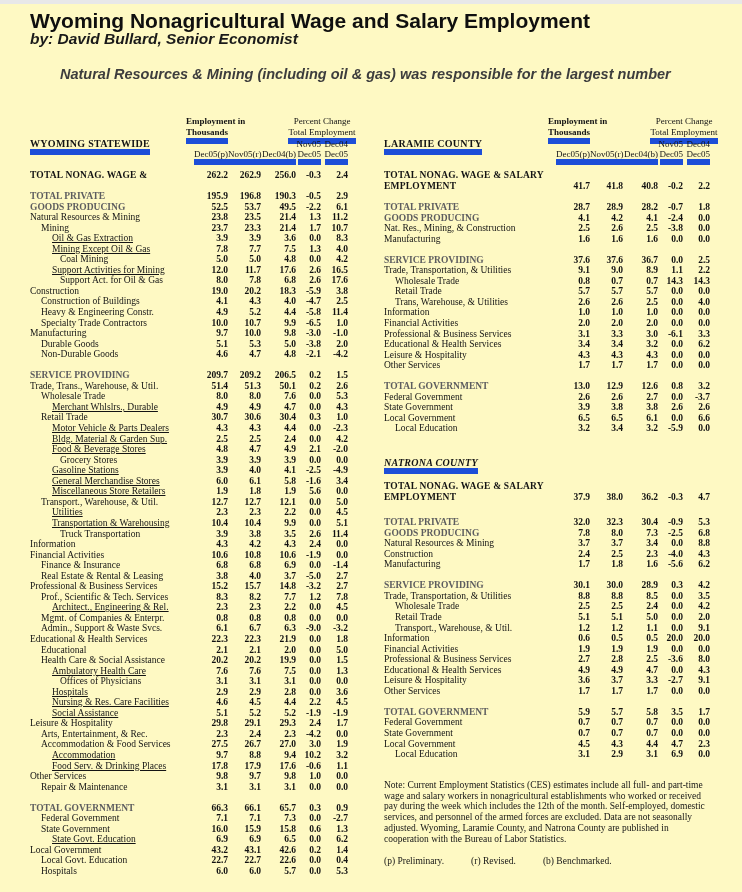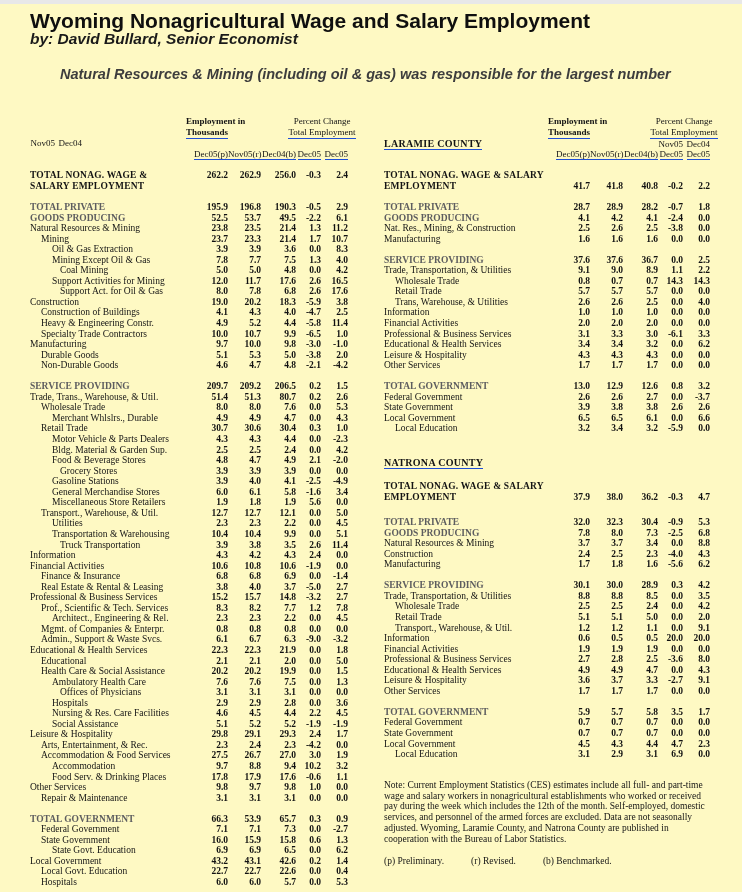--- a/index.html
+++ b/index.html
@@ -30,44 +30,44 @@
   .col-left  { left: 30px;  width: 318px; }
   .col-right { left: 384px; width: 326px; }
 
   
   .thead { font-size: 9px; }
   .h-row { display: flex; align-items: baseline; height: 11px; line-height: 11px; }
   .h-spacer { flex: 1 1 auto; }
   .h-emp { width: 110px; display: flex; justify-content: flex-start; font-weight: bold; }
   .h-pct { width: 52px;  display: flex; justify-content: center; }
   .h-emp span, .h-pct span { white-space: nowrap; }
-  .ul { border-bottom: 1px solid #1d4ed8; }
+  .ul { border-bottom: 6px solid #1d4ed8; }
   .h-title { flex: 1 1 auto; font-weight: bold; font-size: 10px; letter-spacing: 0.3px; white-space: nowrap; }
   .hnum { flex: 0 0 auto; text-align: right; white-space: nowrap; }
 
   
   .c0 { width: 42px; } .c1 { width: 33px; } .c2 { width: 35px; }
   .c3 { width: 25px; } .c4 { width: 27px; }
 
   
   .total-block { margin-top: 10px; font-weight: bold; }
   .total-block .trow { height: 11px; line-height: 11px; }
   .total-lab { flex: 1 1 auto; letter-spacing: 0.2px; white-space: nowrap; }
 
   
   .rows { margin-top: 10px; }
   .trow { display: flex; align-items: baseline; height: 10.55px; line-height: 10.5px; white-space: nowrap; }
   .trow.blank { height: 10.55px; }
   .lab { flex: 1 1 auto; min-width: 0; overflow: visible; }
-  .ind1 { padding-left: 11px; } .ind2 { padding-left: 22px; } .ind3 { padding-left: 30px; }
+  .ind1 { padding-left: 11px; } .ind2 { padding-left: 22px; text-decoration: underline; } .ind3 { padding-left: 30px; }
   .gray { color: #5d5d5f; font-weight: bold; }
   .num { flex: 0 0 auto; text-align: right; font-weight: bold; color: #111; }
 
   .county-head { margin-top: 23px; font-weight: bold; font-size: 10px; letter-spacing: 0.3px; }
-  .county-head .ul { padding-bottom: 0; }
+  .county-head .ul { padding-bottom: 0; font-style: italic; }
   .tb2 { margin-top: 13px; }
   .rows2 { margin-top: 14px; }
 
   .note { margin-top: 20px; width: 326px; font-size: 9.5px; line-height: 10.9px; }
   .footnotes { margin-top: 11px; display: flex; font-size: 9.5px; }
   .footnotes span { margin-right: 27px; }
 </style>
 </head>
 <body>
 
@@ -93,20 +93,21 @@
       <div class="h-row">
         <span class="h-spacer"></span>
         <span class="h-emp">
             <span class="ul">Thousands</span>
           </span>
         <span class="h-pct">
             <span class="ul">Total Employment</span>
           </span>
       </div>
       <div class="h-row">
+        <span class="h-title"><span class="ul">WYOMING STATEWIDE</span></span>
         <span class="hnum c3">Nov05</span>
         <span class="hnum c4">Dec04</span>
       </div>
       <div class="h-row">
         <span class="h-spacer"></span>
         <span class="hnum c0"><span class="ul">Dec05(p)</span></span>
         <span class="hnum c1"><span class="ul">Nov05(r)</span></span>
         <span class="hnum c2"><span class="ul">Dec04(b)</span></span>
         <span class="hnum c3"><span class="ul">Dec05</span></span>
         <span class="hnum c4"><span class="ul">Dec05</span></span>
@@ -115,23 +116,20 @@
 
     <div class="total-block">
       <div class="trow">
         <span class="total-lab">TOTAL NONAG. WAGE &amp;</span>
         <span class="num c0">262.2</span>
         <span class="num c1">262.9</span>
         <span class="num c2">256.0</span>
         <span class="num c3">-0.3</span>
         <span class="num c4">2.4</span>
       </div>
-      <div class="trow">
-        <span class="total-lab">SALARY EMPLOYMENT</span>
-      </div>
     </div>
 
     <div class="rows">
         <div class="trow">
           <span class="lab gray">TOTAL PRIVATE</span>
           <span class="num c0">195.9</span>
           <span class="num c1">196.8</span>
           <span class="num c2">190.3</span>
           <span class="num c3">-0.5</span>
           <span class="num c4">2.9</span>
@@ -262,21 +260,21 @@
           <span class="num c0">209.7</span>
           <span class="num c1">209.2</span>
           <span class="num c2">206.5</span>
           <span class="num c3">0.2</span>
           <span class="num c4">1.5</span>
         </div>
         <div class="trow">
           <span class="lab">Trade, Trans., Warehouse, &amp; Util.</span>
           <span class="num c0">51.4</span>
           <span class="num c1">51.3</span>
-          <span class="num c2">80.7</span>
+          <span class="num c2">50.1</span>
           <span class="num c3">0.2</span>
           <span class="num c4">2.6</span>
         </div>
         <div class="trow">
           <span class="lab ind1">Wholesale Trade</span>
           <span class="num c0">8.0</span>
           <span class="num c1">8.0</span>
           <span class="num c2">7.6</span>
           <span class="num c3">0.0</span>
           <span class="num c4">5.3</span>
@@ -574,21 +572,21 @@
           <span class="num c0">3.1</span>
           <span class="num c1">3.1</span>
           <span class="num c2">3.1</span>
           <span class="num c3">0.0</span>
           <span class="num c4">0.0</span>
         </div>
         <div class="trow blank"></div>
         <div class="trow">
           <span class="lab gray">TOTAL GOVERNMENT</span>
           <span class="num c0">66.3</span>
-          <span class="num c1">53.9</span>
+          <span class="num c1">66.1</span>
           <span class="num c2">65.7</span>
           <span class="num c3">0.3</span>
           <span class="num c4">0.9</span>
         </div>
         <div class="trow">
           <span class="lab ind1">Federal Government</span>
           <span class="num c0">7.1</span>
           <span class="num c1">7.1</span>
           <span class="num c2">7.3</span>
           <span class="num c3">0.0</span>

